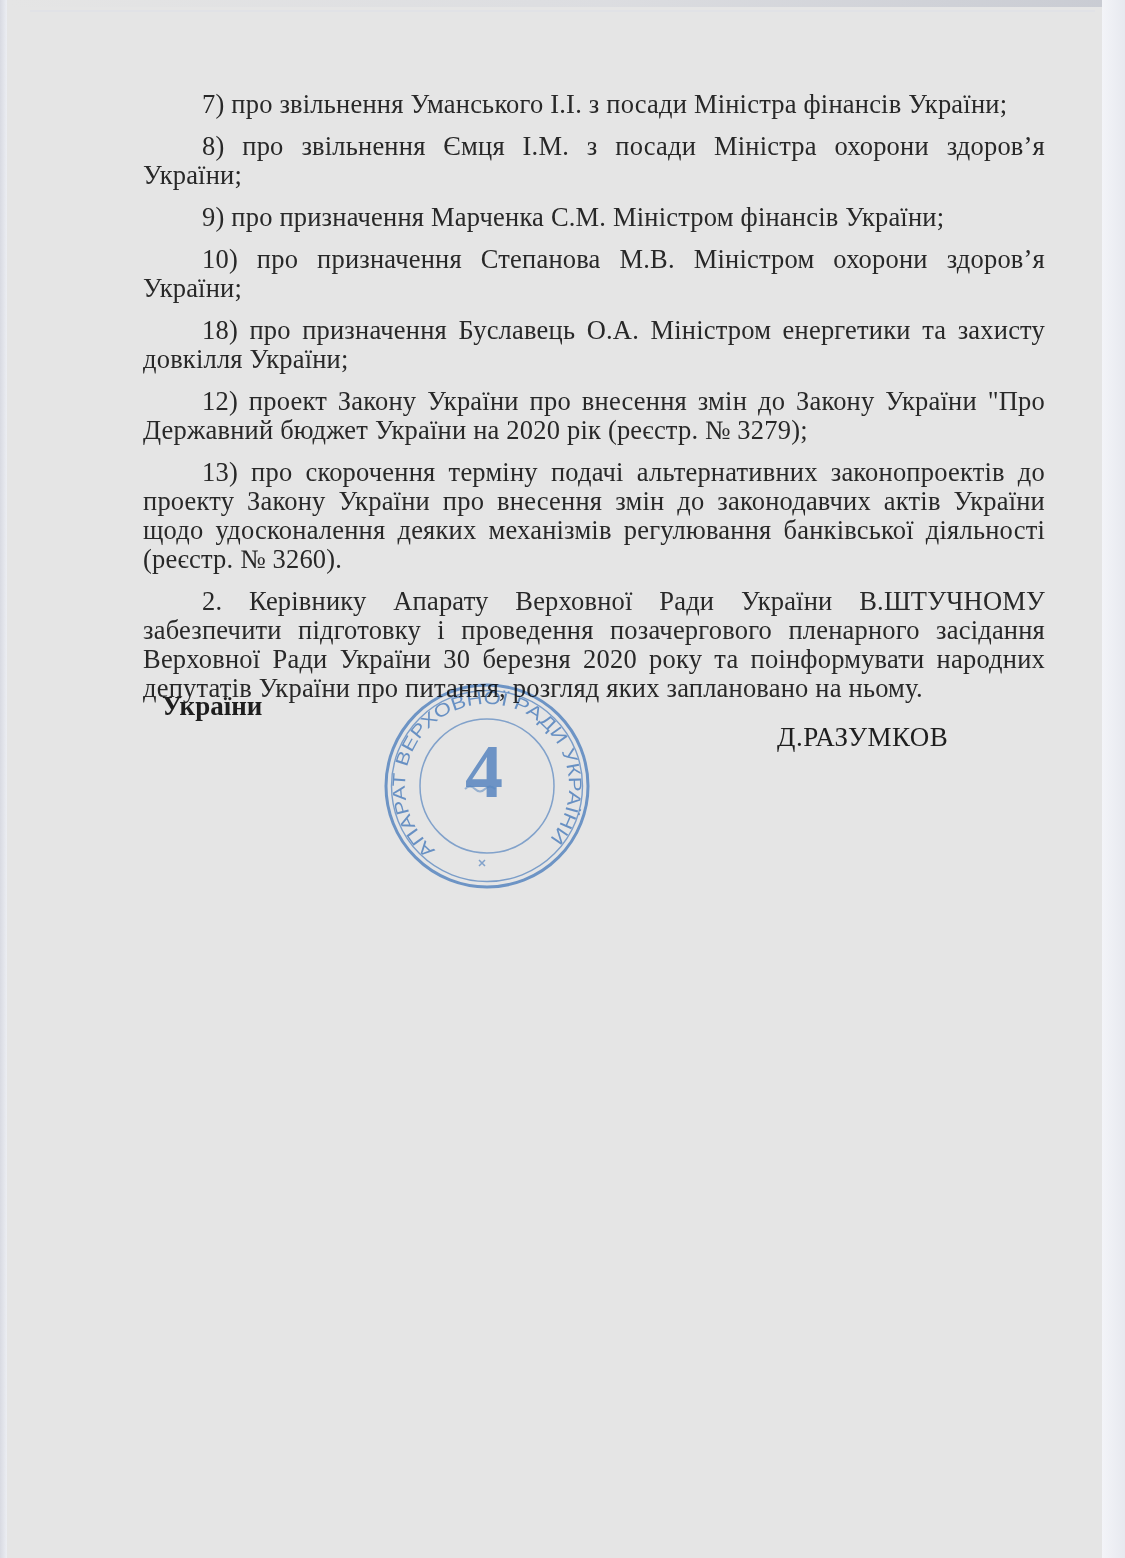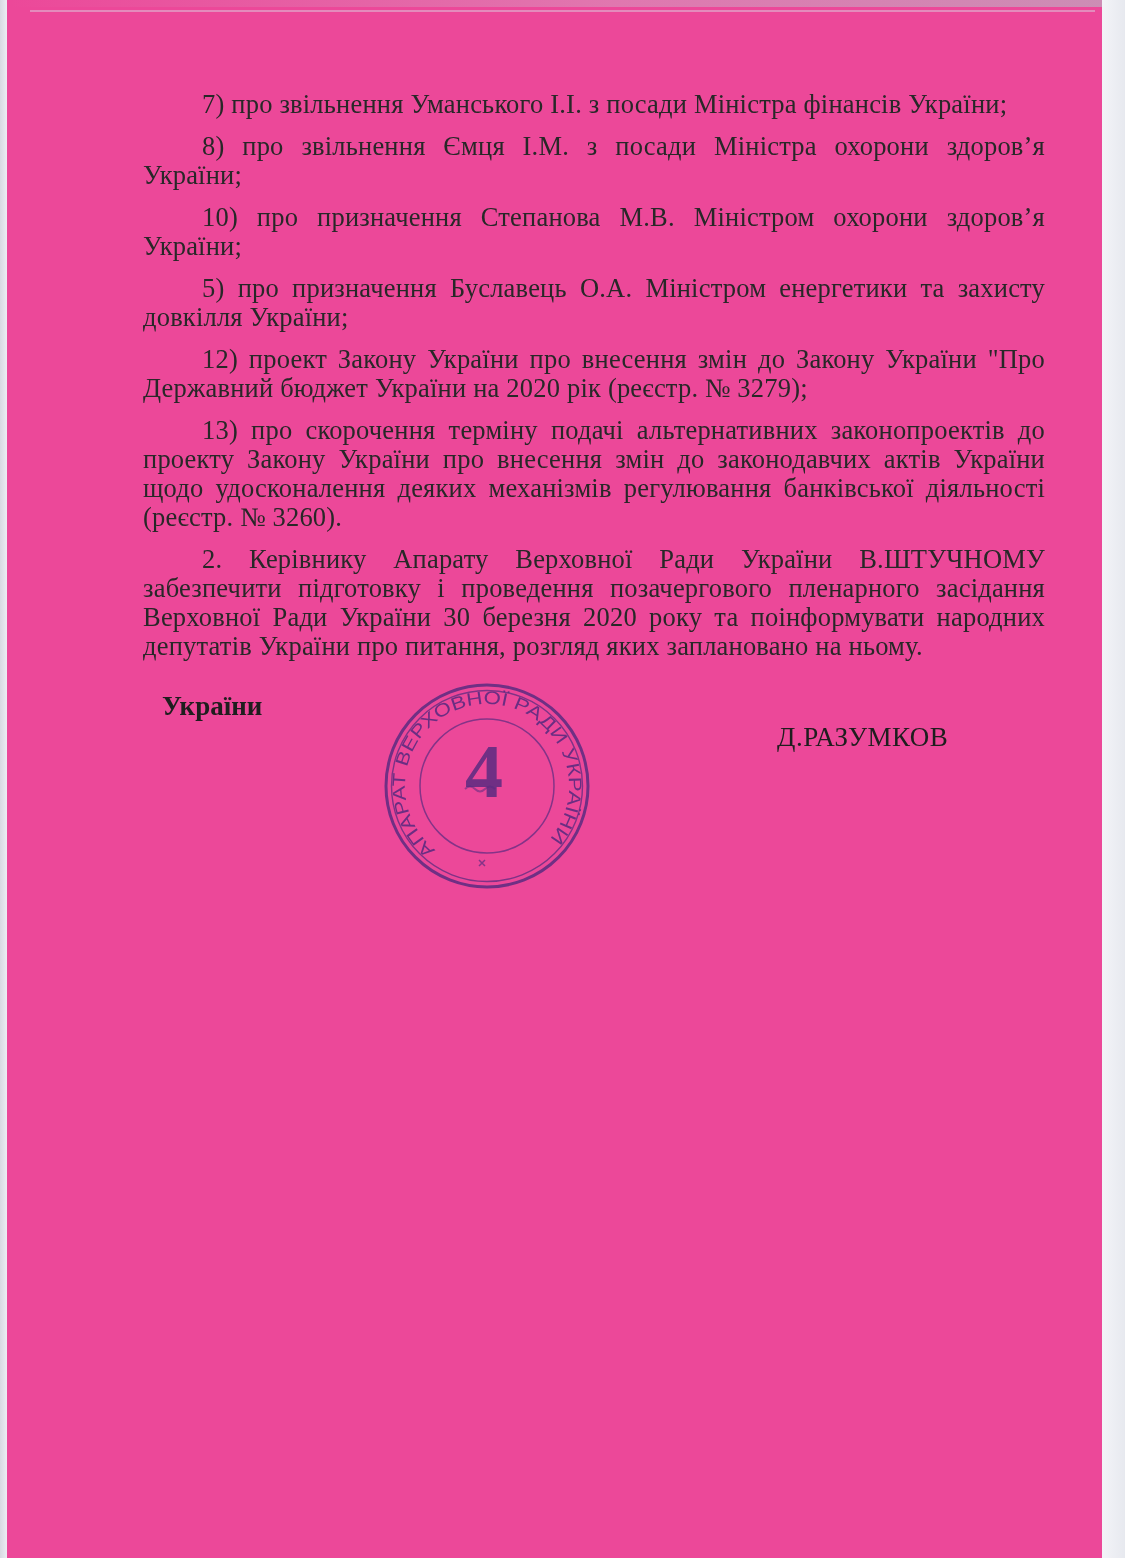--- a/index.html
+++ b/index.html
@@ -1,19 +1,19 @@
 <!DOCTYPE html>
 <html><head>
 <meta charset="utf-8">
 <style>
   html,body{margin:0;padding:0;background:#ffffff;}
   .page{
     position:relative;
     width:1125px;height:1558px;
-    background:#ec4899;
+    background:#e5e5e5;
     overflow:hidden;
     font-family:"Liberation Serif","DejaVu Serif",serif;
   }
   .edge-left{
     position:absolute;left:0;top:0;width:7px;height:100%;
     background:linear-gradient(to right,#d8dae2,#eceef3);
   }
   .edge-right{
     position:absolute;right:0;top:0;width:23px;height:100%;
     background:linear-gradient(to right,#f3f4f8,#e7e9ef);
@@ -61,22 +61,23 @@
 <div class="page">
 
   <div class="edge-left"></div>
   <div class="edge-right"></div>
   <div class="edge-top"></div>
   <div class="edge-top-line"></div>
 
   <div class="content">
     <p class="body-par">7) про звільнення Уманського І.І. з посади Міністра фінансів України;</p>
     <p class="body-par">8) про звільнення Ємця І.М. з посади Міністра охорони здоров’я України;</p>
+    <p class="body-par">9) про призначення Марченка С.М. Міністром фінансів України;</p>
     <p class="body-par">10) про призначення Степанова М.В. Міністром охорони здоров’я України;</p>
-    <p class="body-par">5) про призначення Буславець О.А. Міністром енергетики та захисту довкілля України;</p>
+    <p class="body-par">18) про призначення Буславець О.А. Міністром енергетики та захисту довкілля України;</p>
     <p class="body-par">12) проект Закону України про внесення змін до Закону України "Про Державний бюджет України на 2020 рік (реєстр. № 3279);</p>
     <p class="body-par">13) про скорочення терміну подачі альтернативних законопроектів до проекту Закону України про внесення змін до законодавчих актів України щодо удосконалення деяких механізмів регулювання банківської діяльності (реєстр. № 3260).</p>
     <p class="body-par">2. Керівнику Апарату Верховної Ради України В.ШТУЧНОМУ забезпечити підготовку і проведення позачергового пленарного засідання Верховної Ради України 30 березня 2020 року та поінформувати народних депутатів України про питання, розгляд яких заплановано на ньому.</p>
   </div>
 
   <div class="sig-block">
     <div class="sig-line2">України</div>
   </div>
 
   <div class="sig-name">Д.РАЗУМКОВ</div>

